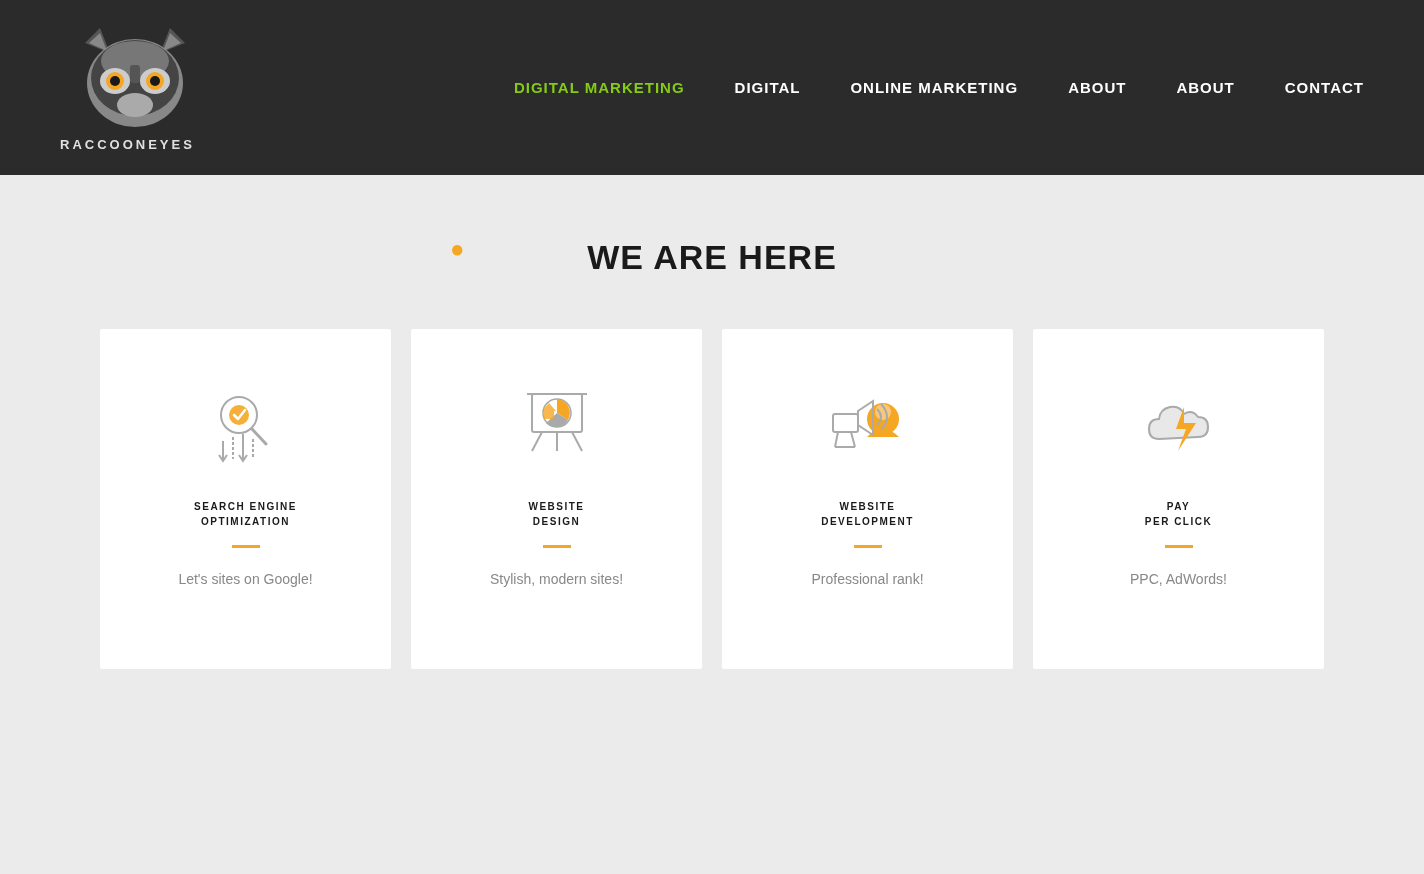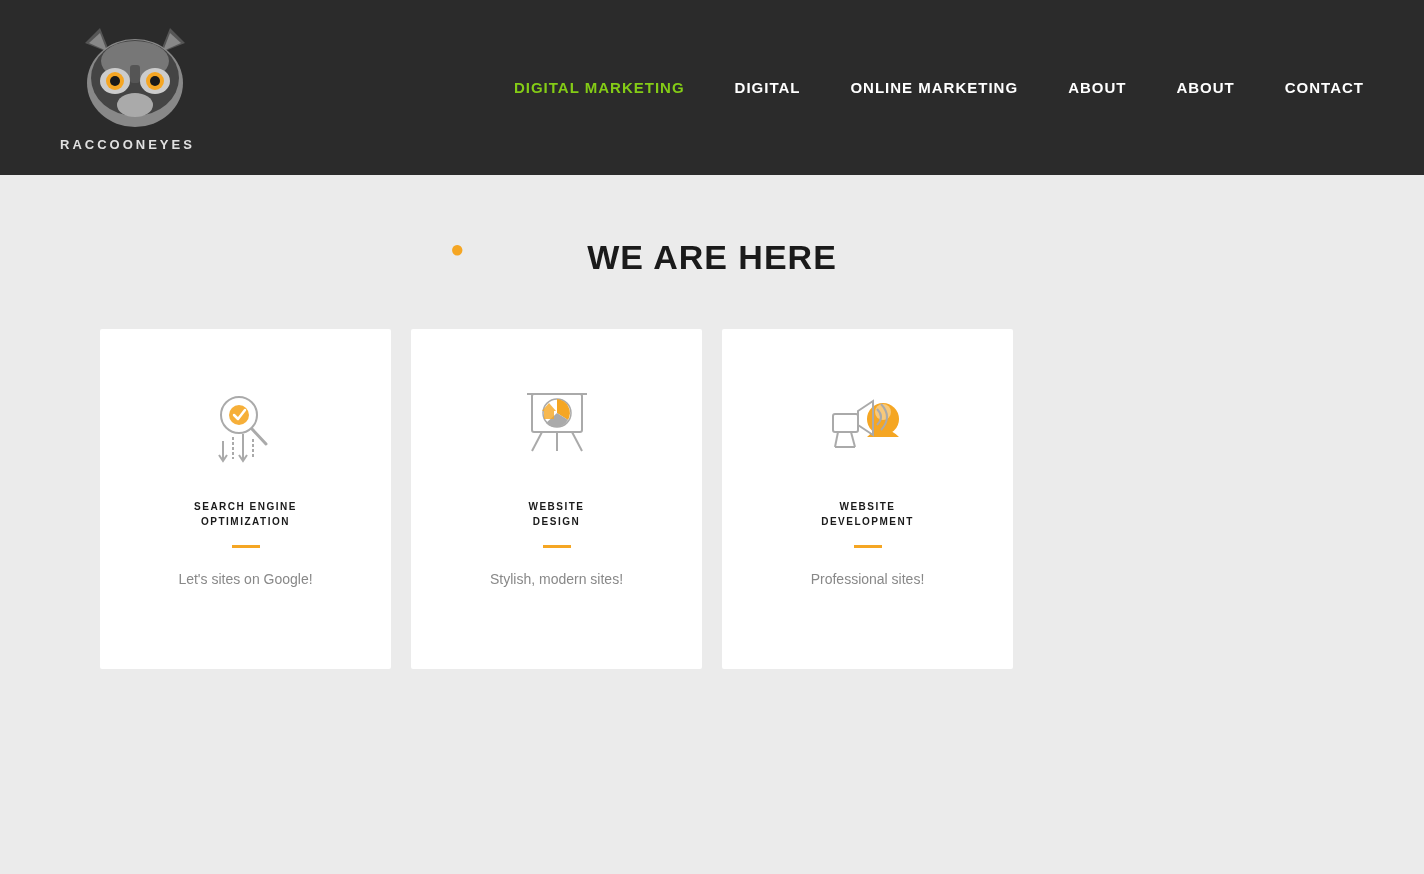--- a/index.html
+++ b/index.html
@@ -260,18 +260,34 @@
           <line x1="15" y1="53" x2="12" y2="68" stroke="#aaa" stroke-width="2"></line>
           <line x1="28" y1="53" x2="32" y2="68" stroke="#aaa" stroke-width="2"></line>
           <line x1="12" y1="68" x2="32" y2="68" stroke="#aaa" stroke-width="2"></line>
         </svg>
       </div>
       <div class="card-title">
         <span>WEBSITE</span><br>
         <span>DEVELOPMENT</span>
       </div>
       <div class="card-divider"></div>
-      <p class="card-desc">Professional sites!</p>
-    </div>
-
+      <p class="card-desc">Professional rank!</p>
+    </div>
+
+    <div class="card">
+      <div class="card-icon">
+        <svg width="90" height="90" viewBox="0 0 90 90" xmlns="http://www.w3.org/2000/svg">
+
+          <path d="M25,60 Q15,60 15,50 Q15,40 25,40 Q26,30 36,28 Q46,26 50,35 Q58,30 64,38 Q74,38 74,48 Q74,58 64,58 Z" stroke="#aaa" stroke-width="2" fill="#e8e8e8"></path>
+
+          <polygon points="50,28 42,50 52,50 44,72 62,44 50,44" fill="#f5a623"></polygon>
+        </svg>
+      </div>
+      <div class="card-title">
+        <span>PAY</span><br>
+        <span>PER CLICK</span>
+      </div>
+      <div class="card-divider"></div>
+      <p class="card-desc">PPC, AdWords!</p>
+    </div>
 
   </div>
 </main>
 
 </body></html>

